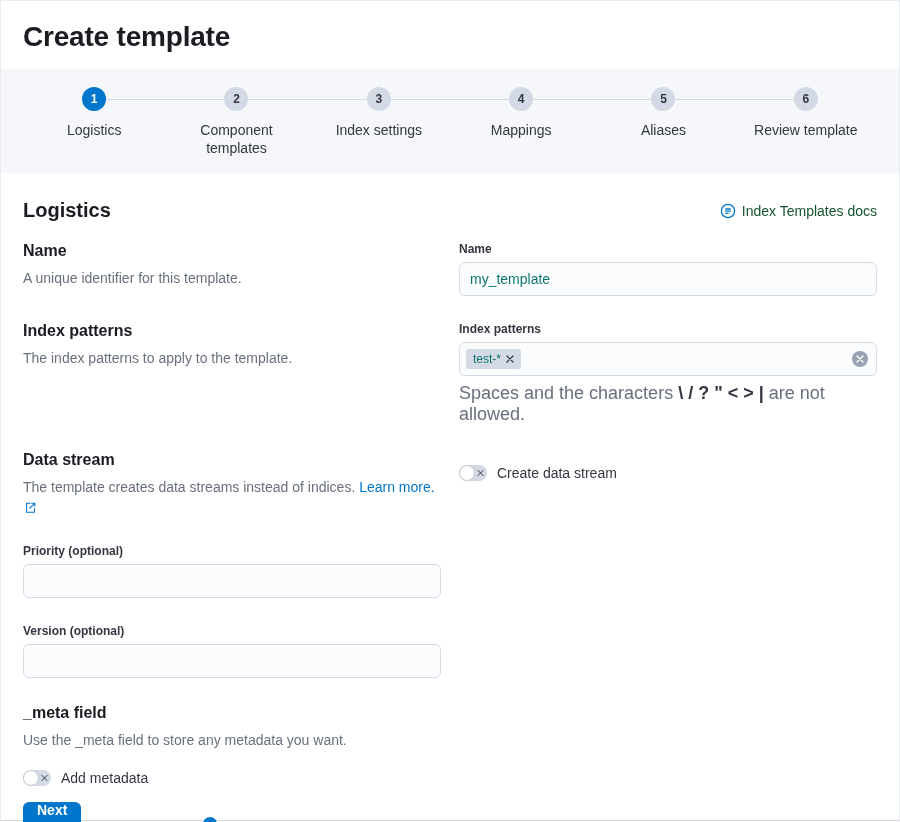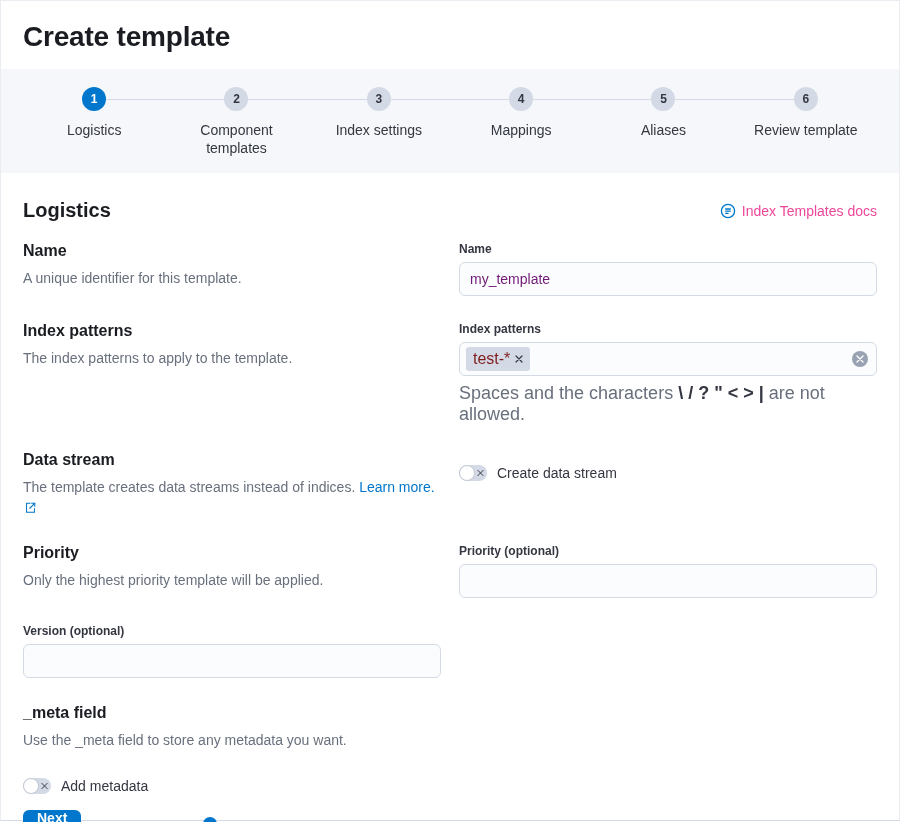--- a/index.html
+++ b/index.html
@@ -63,21 +63,21 @@
 
   
   .section-header {
     margin-top:26px;
     display:flex; align-items:center; justify-content:space-between;
     margin-bottom:20px;
   }
   .section-header h2 { font-size:20px; font-weight:600; color:#1a1c21; }
   .docs-link {
     display:inline-flex; align-items:center; gap:6px;
-    color:#ec4899; font-size:14px; text-decoration:none; cursor:pointer;
+    color:#14532d; font-size:14px; text-decoration:none; cursor:pointer;
   }
 
   
   .form-row {
     display:grid;
     grid-template-columns:1fr 1fr;
     column-gap:18px;
     margin-bottom:26px;
   }
   .row-title { font-size:16px; font-weight:600; color:#1a1c21; margin-bottom:8px; }
@@ -85,41 +85,41 @@
   .row-desc a { color:#0077cc; text-decoration:none; cursor:pointer; }
   .ext-icon { display:inline-block; vertical-align:baseline; margin-left:2px; }
 
   .field-label { display:block; font-size:12px; font-weight:700; color:#343741; margin-bottom:6px; }
   input.text {
     width:100%; height:34px;
     background:#fbfcfd;
     border:1px solid #d3dae6;
     border-radius:6px;
     padding:0 10px;
-    font-size:14px; color:#701a75;
+    font-size:14px; color:#0f766e;
     font-family:inherit;
     outline:none;
   }
 
   .combobox {
     position:relative;
     width:100%; height:34px;
     background:#fbfcfd;
     border:1px solid #d3dae6;
     border-radius:6px;
     display:flex; align-items:center;
     padding:0 30px 0 6px;
     cursor:text;
   }
   .tag {
     display:inline-flex; align-items:center; gap:5px;
     background:#d3dae6;
     border-radius:3px;
     padding:3px 7px;
-    font-size:16px; color:#7f1d1d;
+    font-size:12px; color:#0f766e;
   }
   .tag .tag-x { display:inline-flex; cursor:pointer; }
   .clear-btn {
     position:absolute; right:8px; top:50%; transform:translateY(-50%);
     width:16px; height:16px; border-radius:50%;
     background:#98a2b3;
     display:flex; align-items:center; justify-content:center;
     cursor:pointer;
   }
   .help-text { margin-top:7px; font-size:18px; color:#69707d; }
@@ -144,21 +144,21 @@
     border:1px solid #c2c9d4;
   }
   .switch .switch-x {
     position:absolute; right:3px; top:50%; transform:translateY(-50%);
     display:flex;
   }
   .toggle-offset { margin-top:14px; }
 
   
   .meta-section .row-title { }
-  .meta-toggle { margin-top:28px; }
+  .meta-toggle { margin-top:20px; }
 
   
   .next-btn {
     margin-top:16px;
     background:#0077cc;
     color:#fff;
     border:none;
     border-radius:6px;
     height:32px;
     padding:0 14px;
@@ -294,24 +294,20 @@
             </span>
           </span>
           <span class="switch-label">Create data stream</span>
         </div>
       </div>
     </div>
 
     
     <div class="form-row">
       <div>
-        <div class="row-title">Priority</div>
-        <div class="row-desc">Only the highest priority template will be applied.</div>
-      </div>
-      <div>
         <label class="field-label">Priority (optional)</label>
         <input class="text" type="text" value="" style="">
       </div>
     </div>
 
     
     <div class="form-row">
       <div>
         <label class="field-label">Version (optional)</label>
         <input class="text" type="text" value="" style="">

